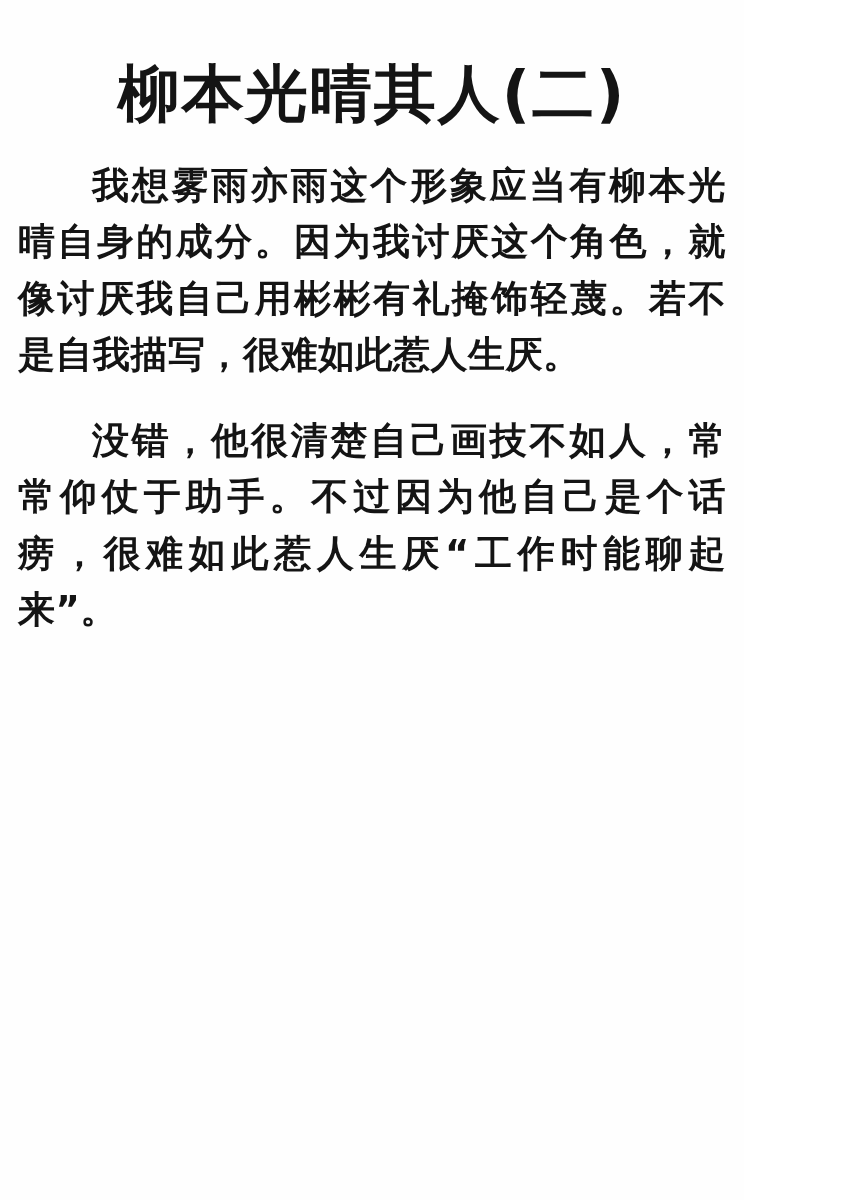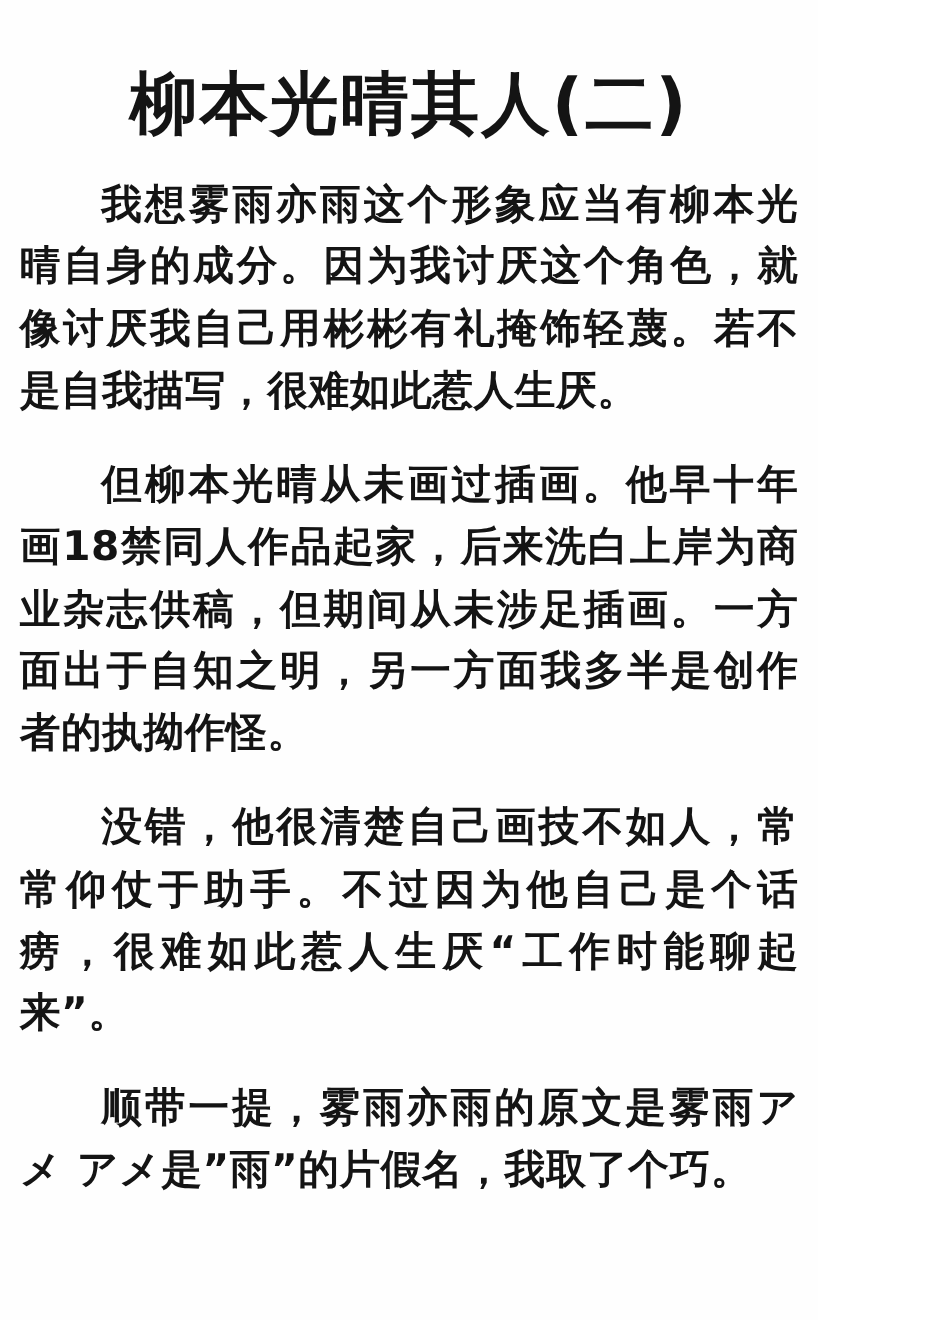--- a/index.html
+++ b/index.html
@@ -46,18 +46,16 @@
 </style>
 </head>
 <body>
 
 <div class="page">
 
   <h1 class="doc-title">柳本光晴其人(二)</h1>
 
   <div class="body-text">
     <p class="para">我想雾雨亦雨这个形象应当有柳本光晴自身的成分。因为我讨厌这个角色，就像讨厌我自己用彬彬有礼掩饰轻蔑。若不是自我描写，很难如此惹人生厌。</p>
-    <p class="para">但柳本光晴从未画过插画。他早十年画18禁同人作品起家，后来洗白上岸为商业杂志供稿，但期间从未涉足插画。一方面出于自知之明，另一方面我多半是创作者的执拗作怪。</p>
     <p class="para">没错，他很清楚自己画技不如人，常常仰仗于助手。不过因为他自己是个话痨，很难如此惹人生厌“工作时能聊起来”。</p>
-    <p class="para">顺带一提，雾雨亦雨的原文是雾雨アメ アメ是”雨”的片假名，我取了个巧。</p>
   </div>
 
 </div>
 
 </body></html>

